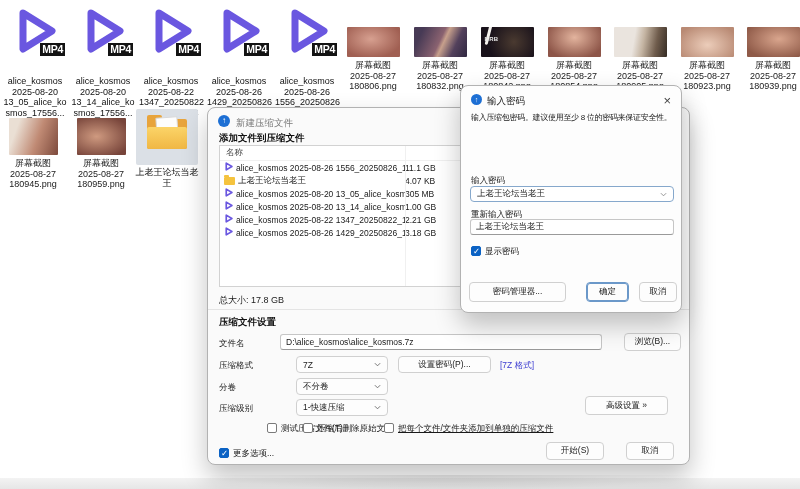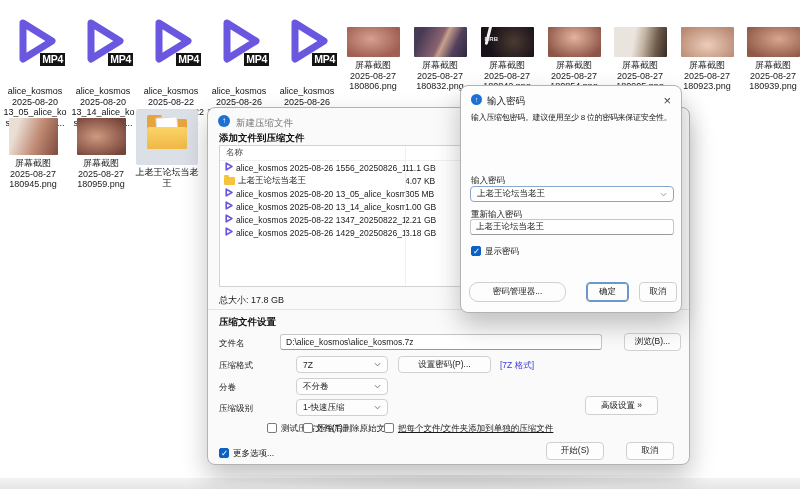--- a/index.html
+++ b/index.html
@@ -11,21 +11,21 @@
     overflow:hidden;
     color:#1a1a1a;
   }
 
   
   .tile { position:absolute; width:64px; text-align:center; }
   .tile .label {
     font-size:9px; line-height:10.5px; color:#111;
     white-space:pre-line; margin-top:18px;
   }
-  .playicon { position:relative; width:56px; height:54px; margin:10px auto; }
+  .playicon { position:relative; width:56px; height:54px; margin:0 auto; }
   .mp4badge {
     position:absolute; right:-2px; bottom:2px;
     background:#131313; color:#fff; font-weight:bold;
     font-size:10.5px; line-height:13px; padding:0 2px; letter-spacing:-0.3px;
   }
   .shot-tile { position:absolute; width:58px; text-align:center; }
   .thumb {
     width:53px; height:30px; margin:0 auto; border-radius:1px;
     position:relative; overflow:hidden;
   }
@@ -364,21 +364,21 @@
       </svg>
   </div>
 
   <div class="small-label" style="left:11px;top:295px;">压缩级别</div>
   <div class="selectbox" style="left:88px;top:291px;width:92px;">
     <span>1-快速压缩</span>
     <svg class="chev" viewBox="0 0 8 5">
         <path d="M1 1 L4 4 L7 1" stroke="#666" fill="none" stroke-width="1"></path>
       </svg>
   </div>
-  <button class="win-btn" style="left:377px;top:288px;width:73px;height:19px;">
+  <button class="win-btn" style="left:377px;top:288px;width:83px;height:19px;">
       <span>高级设置 »</span>
     </button>
 
   <div class="small-label" style="left:11px;top:315px;margin-left:48px;"><span class="cb"></span><span>测试压缩文件(T)</span></div>
   <div class="small-label" style="left:95px;top:315px;"><span class="cb"></span><span>压缩后删除原始文件</span></div>
   <div class="small-label" style="left:176px;top:315px;text-decoration:underline;"><span class="cb"></span><span>把每个文件/文件夹添加到单独的压缩文件</span></div>
 
   <div class="small-label" style="left:11px;top:340px;"><span class="cb checked"></span><span>更多选项...</span></div>
   <button class="win-btn" style="left:338px;top:334px;width:58px;height:18px;">
       <span>开始(S)</span>
@@ -403,21 +403,21 @@
       </svg>
   </div>
 
   <div class="small-label" style="left:10px;top:123px;">重新输入密码</div>
   <div class="textfield" style="left:9px;top:133px;width:204px;">
     <span>上老王论坛当老王</span>
   </div>
 
   <div class="small-label" style="left:10px;top:160px;"><span class="cb checked"></span><span>显示密码</span></div>
 
-  <button class="win-btn" style="left:8px;top:196px;width:97px;height:20px;border-radius:9px;">
+  <button class="win-btn" style="left:8px;top:196px;width:97px;height:20px;">
       <span>密码管理器...</span>
     </button>
   <button class="win-btn default" style="left:125px;top:196px;width:43px;height:20px;">
       <span>确定</span>
     </button>
   <button class="win-btn" style="left:178px;top:196px;width:38px;height:20px;">
       <span>取消</span>
     </button>
 </div>
 

